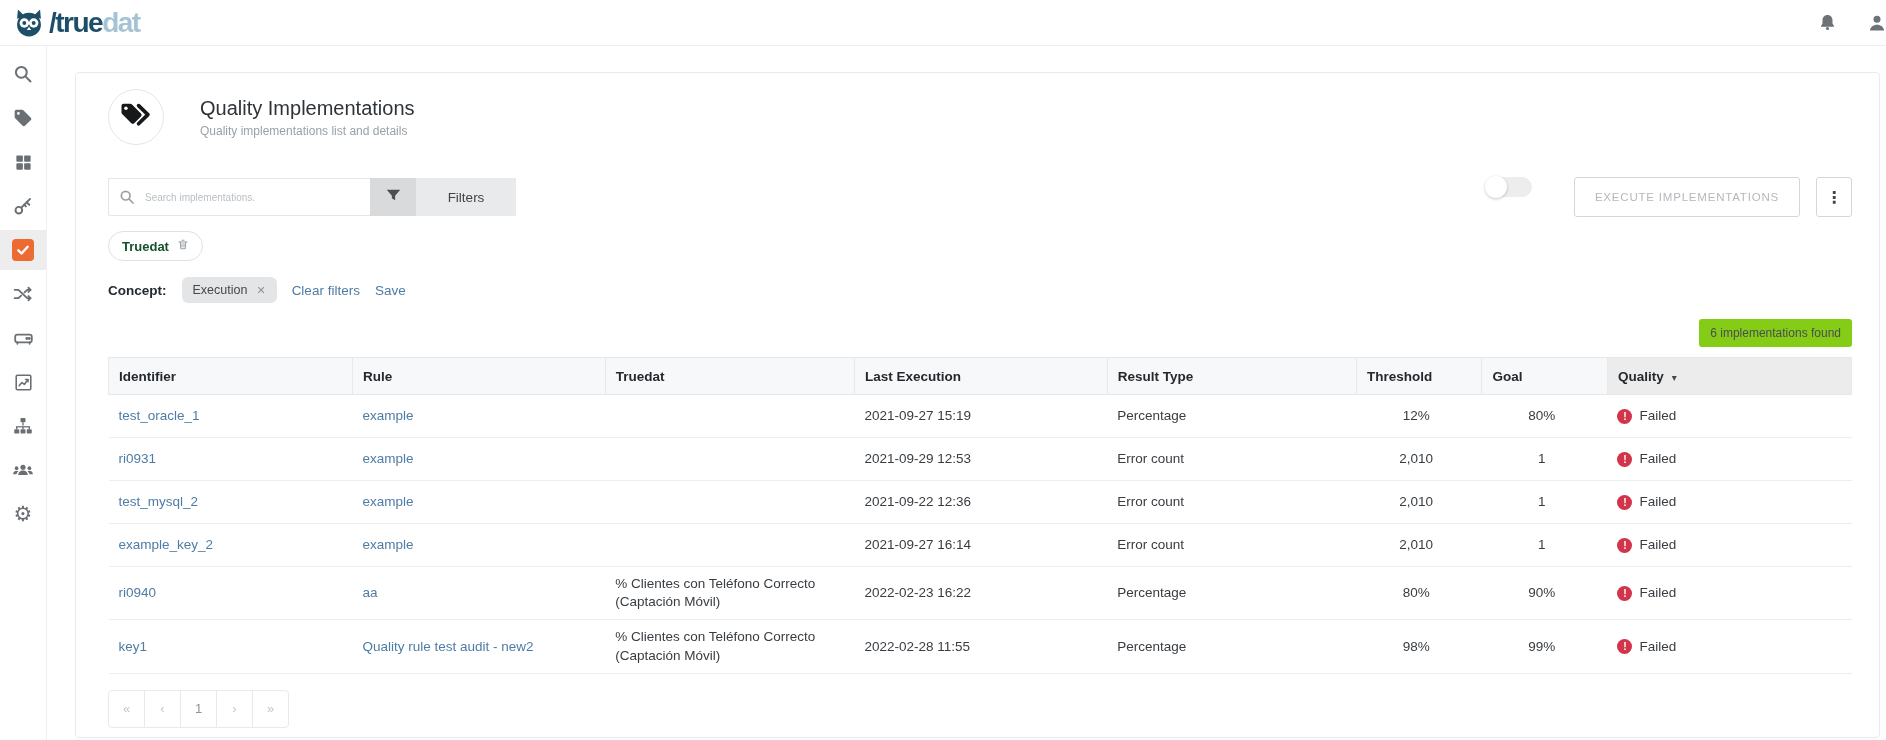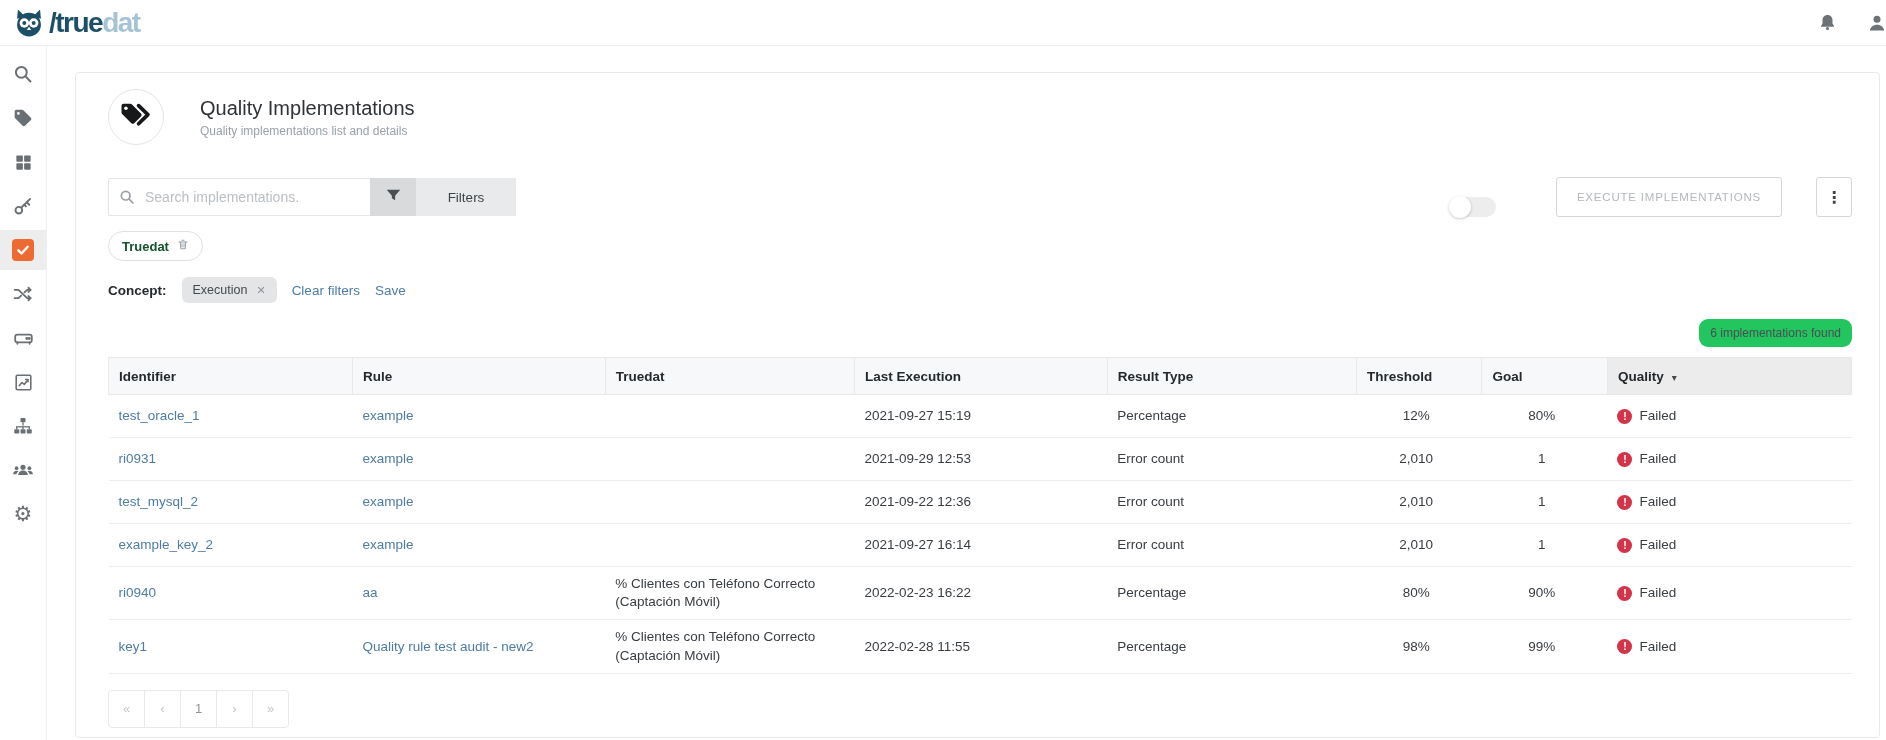--- a/index.html
+++ b/index.html
@@ -35,29 +35,29 @@
   .page-head { display:flex; align-items:center; gap:36px; margin-bottom:32px; }
   .head-circle { width:56px; height:56px; border:1px solid #e3e5e7; border-radius:50%;
     display:flex; align-items:center; justify-content:center; flex:none; }
   .page-title { font-size:20px; font-weight:400; color:#2e3338; margin-bottom:4px; }
   .page-sub { font-size:12px; color:#9aa1a7; }
 
   
   .toolbar { display:flex; align-items:center; }
   .search-box { position:relative; width:262px; }
   .search-input { width:100%; height:38px; border:1px solid #e3e5e7; border-right:none;
-    border-radius:2px 0 0 2px; padding:0 8px 0 36px; font-size:14px; color:#555;
+    border-radius:2px 0 0 2px; padding:0 8px 0 36px; font-size:10px; color:#555;
     outline:none; font-family:inherit; }
   .search-input::placeholder { color:#b9bfc4; }
   .search-glass { position:absolute; left:11px; top:11px; }
   .funnel-btn { width:46px; height:38px; background:#d9dadb; border:none;
     display:flex; align-items:center; justify-content:center; cursor:pointer; }
   .filters-btn { width:100px; height:38px; background:#e9eaeb; border:none;
     font-size:13.5px; color:#3f4449; cursor:pointer; font-family:inherit; }
-  .toolbar-right { margin-left:auto; display:flex; align-items:flex-end; gap:34px; }
+  .toolbar-right { margin-left:auto; display:flex; align-items:flex-start; gap:16px; }
   .toggle { width:46px; height:20px; background:#ededee; border-radius:10px;
     position:relative; cursor:pointer; margin-right:26px; }
   .toggle-knob { width:22px; height:22px; background:#fff; border-radius:50%;
     position:absolute; left:-1px; top:-1px; box-shadow:0 1px 3px rgba(0,0,0,.22); }
   .execute-btn { height:40px; padding:0 20px; border:1px solid #d4d6d8; border-radius:3px;
     background:#fff; color:#b4b8bc; font-size:11.5px; letter-spacing:.8px;
     cursor:default; font-family:inherit; }
   .kebab-btn { width:36px; height:40px; border:1px solid #d4d6d8; border-radius:3px;
     background:#fff; font-size:16px; font-weight:700; color:#3f4449; cursor:pointer;
     font-family:"DejaVu Sans",sans-serif; }
@@ -68,21 +68,21 @@
     border-radius:15px; padding:6px 13px; font-size:13px; font-weight:700;
     color:#14532d; cursor:pointer; }
   .filters-row { margin-top:16px; display:flex; align-items:center; gap:15px; font-size:13.5px; }
   .filters-label { font-weight:700; color:#24292e; }
   .filter-chip { background:#e4e5e6; border-radius:6px; padding:6px 11px; font-size:12.5px;
     color:#44494e; display:inline-flex; align-items:center; gap:9px; cursor:pointer; }
   .chip-close { color:#8d9499; font-size:11px; cursor:pointer; }
   .link { color:#4e7ca5; cursor:pointer; text-decoration:none; }
 
   .results-row { display:flex; justify-content:flex-end; margin:16px 0 10px; }
-  .results-badge { background:#22c55e; border-radius:9px; padding:7px 11px;
+  .results-badge { background:#84cc16; border-radius:3px; padding:7px 11px;
     font-size:12px; color:#4a4f54; }
 
   
   table { width:100%; border-collapse:collapse; table-layout:fixed; }
   thead th { background:#f7f8f9; border:1px solid #e6e8ea; font-size:13.5px; font-weight:700;
     color:#24292e; text-align:left; padding:10px 10px; height:37px; cursor:pointer; }
   thead th.sorted { background:#ececed; }
   .caret { margin-left:8px; font-size:10px; color:#44494e; }
   tbody td { border-bottom:1px solid #eceef0; font-size:13.5px; color:#383d42;
     padding:8px 10px; height:43px; vertical-align:middle; line-height:1.35; }

